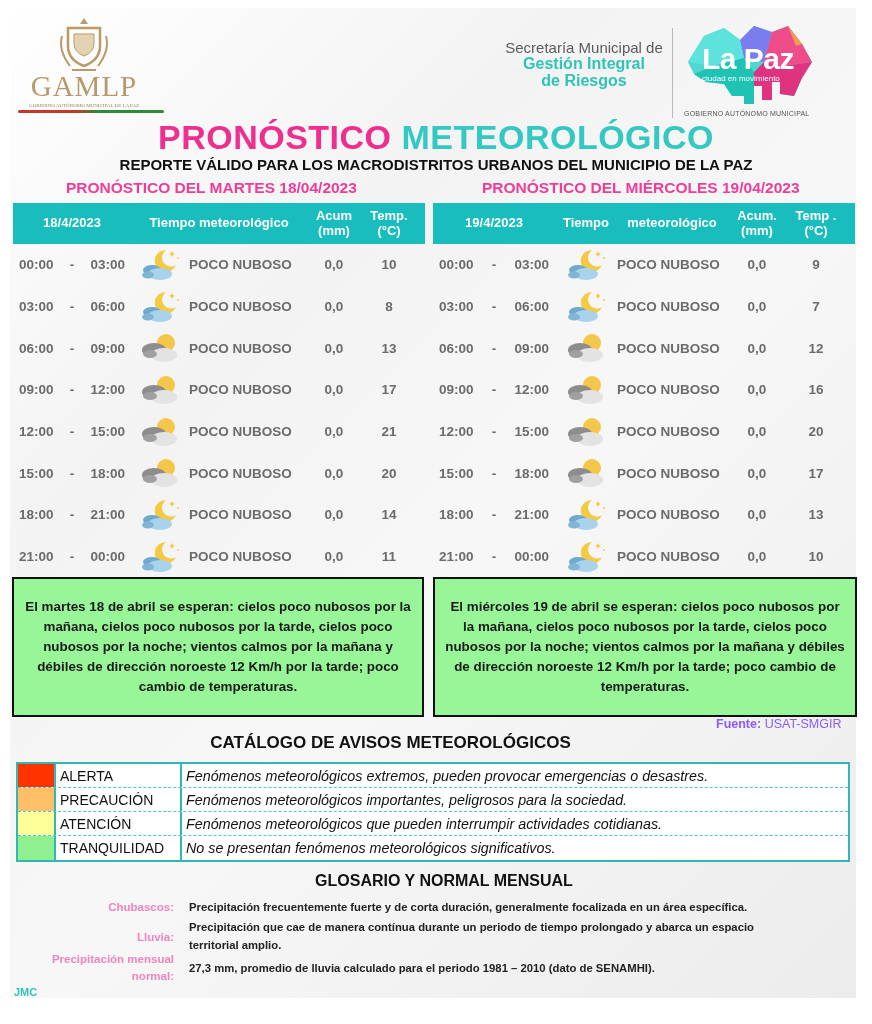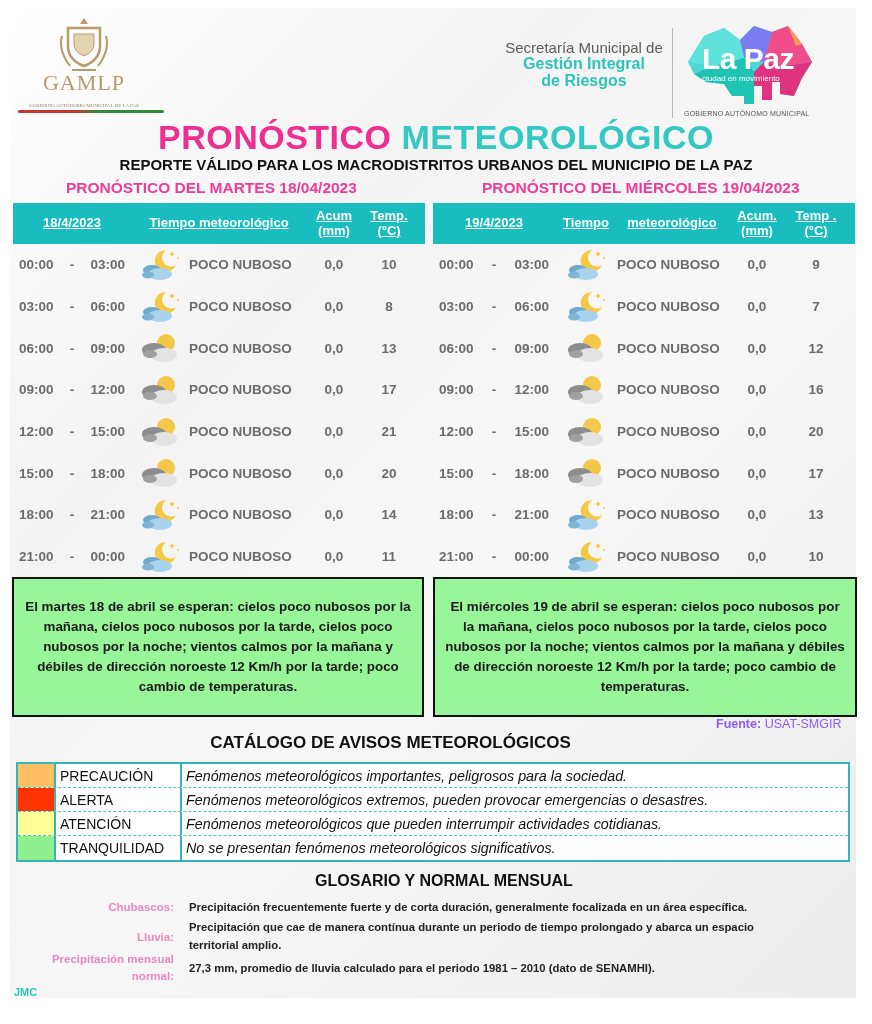--- a/index.html
+++ b/index.html
@@ -1,41 +1,41 @@
 <!DOCTYPE html>
 <html><head>
 <meta charset="utf-8">
 <style>
   * { box-sizing: border-box; margin: 0; padding: 0; }
   body { width: 872px; height: 1024px; background: #ffffff; font-family: "Liberation Sans", "DejaVu Sans", sans-serif; position: relative; overflow: hidden; }
   .page { position: absolute; left: 10px; top: 8px; width: 846px; height: 990px; background: linear-gradient(135deg, #ffffff 0%, #f3f3f3 30%, #f7f7f7 55%, #ececec 100%); }
   .header { position: absolute; left: 0; top: 0; width: 872px; height: 120px; }
   .gamlp { position: absolute; left: 14px; top: 10px; width: 140px; height: 100px; }
   .gamlp .crest { position: absolute; left: 42px; top: 4px; width: 56px; height: 60px; }
-  .gamlp .word { position: absolute; left: 0; top: 60px; width: 140px; text-align: center; font-family: "Liberation Serif", "DejaVu Serif", serif; font-size: 22px; color: #b79a6c; letter-spacing: 1px; }
+  .gamlp .word { position: absolute; left: 0; top: 60px; width: 140px; text-align: center; font-family: "Liberation Serif", "DejaVu Serif", serif; font-size: 29px; color: #b79a6c; letter-spacing: 1px; }
   .gamlp .sub { position: absolute; left: 2px; top: 93px; width: 136px; text-align: center; font-family: "Liberation Serif", serif; font-size: 5px; color: #9d8660; }
   .gamlp .stripe { position: absolute; left: 4px; top: 100px; width: 146px; height: 3px; background: linear-gradient(90deg, #c0392b 0%, #c0392b 40%, #2f8a3b 55%, #2f8a3b 100%); border-radius: 2px; }
   .smgir { position: absolute; left: 500px; top: 40px; width: 168px; text-align: center; line-height: 1.05; }
   .smgir .l1 { font-size: 15px; color: #5c5c5c; }
   .smgir .l2, .smgir .l3 { font-size: 16px; font-weight: bold; color: #2ec4b6; }
   .vdiv { position: absolute; left: 672px; top: 28px; width: 1px; height: 90px; background: #b9b9b9; }
   .lapaz { position: absolute; left: 684px; top: 22px; width: 130px; height: 100px; }
   .lapaz .mount { position: absolute; left: 0; top: 0; width: 130px; height: 84px; }
   .lapaz .name { position: absolute; left: 18px; top: 20px; font-size: 30px; font-weight: bold; color: #ffffff; letter-spacing: -0.5px; }
   .lapaz .tag { position: absolute; left: 18px; top: 52px; font-size: 8px; color: #ffffff; }
   .lapaz .gob { position: absolute; left: 0; top: 88px; width: 140px; font-size: 7px; color: #555; letter-spacing: 0.2px; }
   .title { position: absolute; left: 0; top: 118px; width: 872px; text-align: center; font-size: 34px; font-weight: bold; letter-spacing: 0.5px; }
   .title .t1 { color: #ee2f8f; }
   .title .t2 { color: #33c8c2; }
   .subtitle { position: absolute; left: 0; top: 156px; width: 872px; text-align: center; font-size: 15px; font-weight: bold; color: #111; }
   .daytitle { position: absolute; top: 179px; font-size: 15.5px; font-weight: bold; color: #ec3e97; }
   .panel { position: absolute; top: 203px; width: 412px; }
   .panel.left { left: 13px; }
   .panel.right { left: 433px; width: 422px; }
-  .thead { height: 41px; background: #19bdbd; display: flex; align-items: center; color: #fff; font-weight: bold; font-size: 13px; text-decoration: underline; }
+  .thead { height: 41px; background: #19bdbd; display: flex; align-items: center; color: #fff; font-weight: bold; font-size: 13px; }
   .thead .c { text-align: center; line-height: 1.15; }
   .row { height: 41.7px; display: flex; align-items: center; font-size: 13.5px; font-weight: bold; color: #6b6b6b; }
   .row .time { display: flex; justify-content: space-between; }
   .row .c { text-align: center; }
   .icon { width: 40px; height: 34px; position: relative; }
   .summary { position: absolute; top: 577px; height: 140px; background: #98f598; border: 2px solid #111; display: flex; align-items: center; justify-content: center; text-align: center; font-size: 13.4px; font-weight: bold; color: #1a1a1a; line-height: 1.5; padding: 0 8px; }
   .summary.left { left: 12px; width: 412px; }
   .summary.right { left: 433px; width: 424px; }
   .fuente { position: absolute; left: 716px; top: 717px; font-size: 12.5px; color: #8b5cf6; }
   .fuente b { font-weight: bold; }
@@ -386,28 +386,28 @@
 </div>
 
 <div class="summary left">El martes 18 de abril se esperan: cielos poco nubosos por la mañana, cielos poco nubosos por la tarde, cielos poco nubosos por la noche; vientos calmos por la mañana y débiles de dirección noroeste 12 Km/h por la tarde; poco cambio de temperaturas.</div>
 <div class="summary right">El miércoles 19 de abril se esperan: cielos poco nubosos por la mañana, cielos poco nubosos por la tarde, cielos poco nubosos por la noche; vientos calmos por la mañana y débiles de dirección noroeste 12 Km/h por la tarde; poco cambio de temperaturas.</div>
 
 <div class="fuente"><b>Fuente:</b> <span>USAT-SMGIR</span></div>
 
 <div class="cat-title">CATÁLOGO DE AVISOS METEOROLÓGICOS</div>
 <div class="cat-table">
   <div class="cat-row">
+    <div class="swatch" style="background:#ff3300"></div>
+    <div class="level">ALERTA</div>
+    <div class="desc">Fenómenos meteorológicos extremos, pueden provocar emergencias o desastres.</div>
+  </div>
+  <div class="cat-row">
     <div class="swatch" style="background:#ffbf66"></div>
     <div class="level">PRECAUCIÓN</div>
     <div class="desc">Fenómenos meteorológicos importantes, peligrosos para la sociedad.</div>
-  </div>
-  <div class="cat-row">
-    <div class="swatch" style="background:#ff3300"></div>
-    <div class="level">ALERTA</div>
-    <div class="desc">Fenómenos meteorológicos extremos, pueden provocar emergencias o desastres.</div>
   </div>
   <div class="cat-row">
     <div class="swatch" style="background:#ffff99"></div>
     <div class="level">ATENCIÓN</div>
     <div class="desc">Fenómenos meteorológicos que pueden interrumpir actividades cotidianas.</div>
   </div>
   <div class="cat-row">
     <div class="swatch" style="background:#8ef08e"></div>
     <div class="level">TRANQUILIDAD</div>
     <div class="desc">No se presentan fenómenos meteorológicos significativos.</div>

